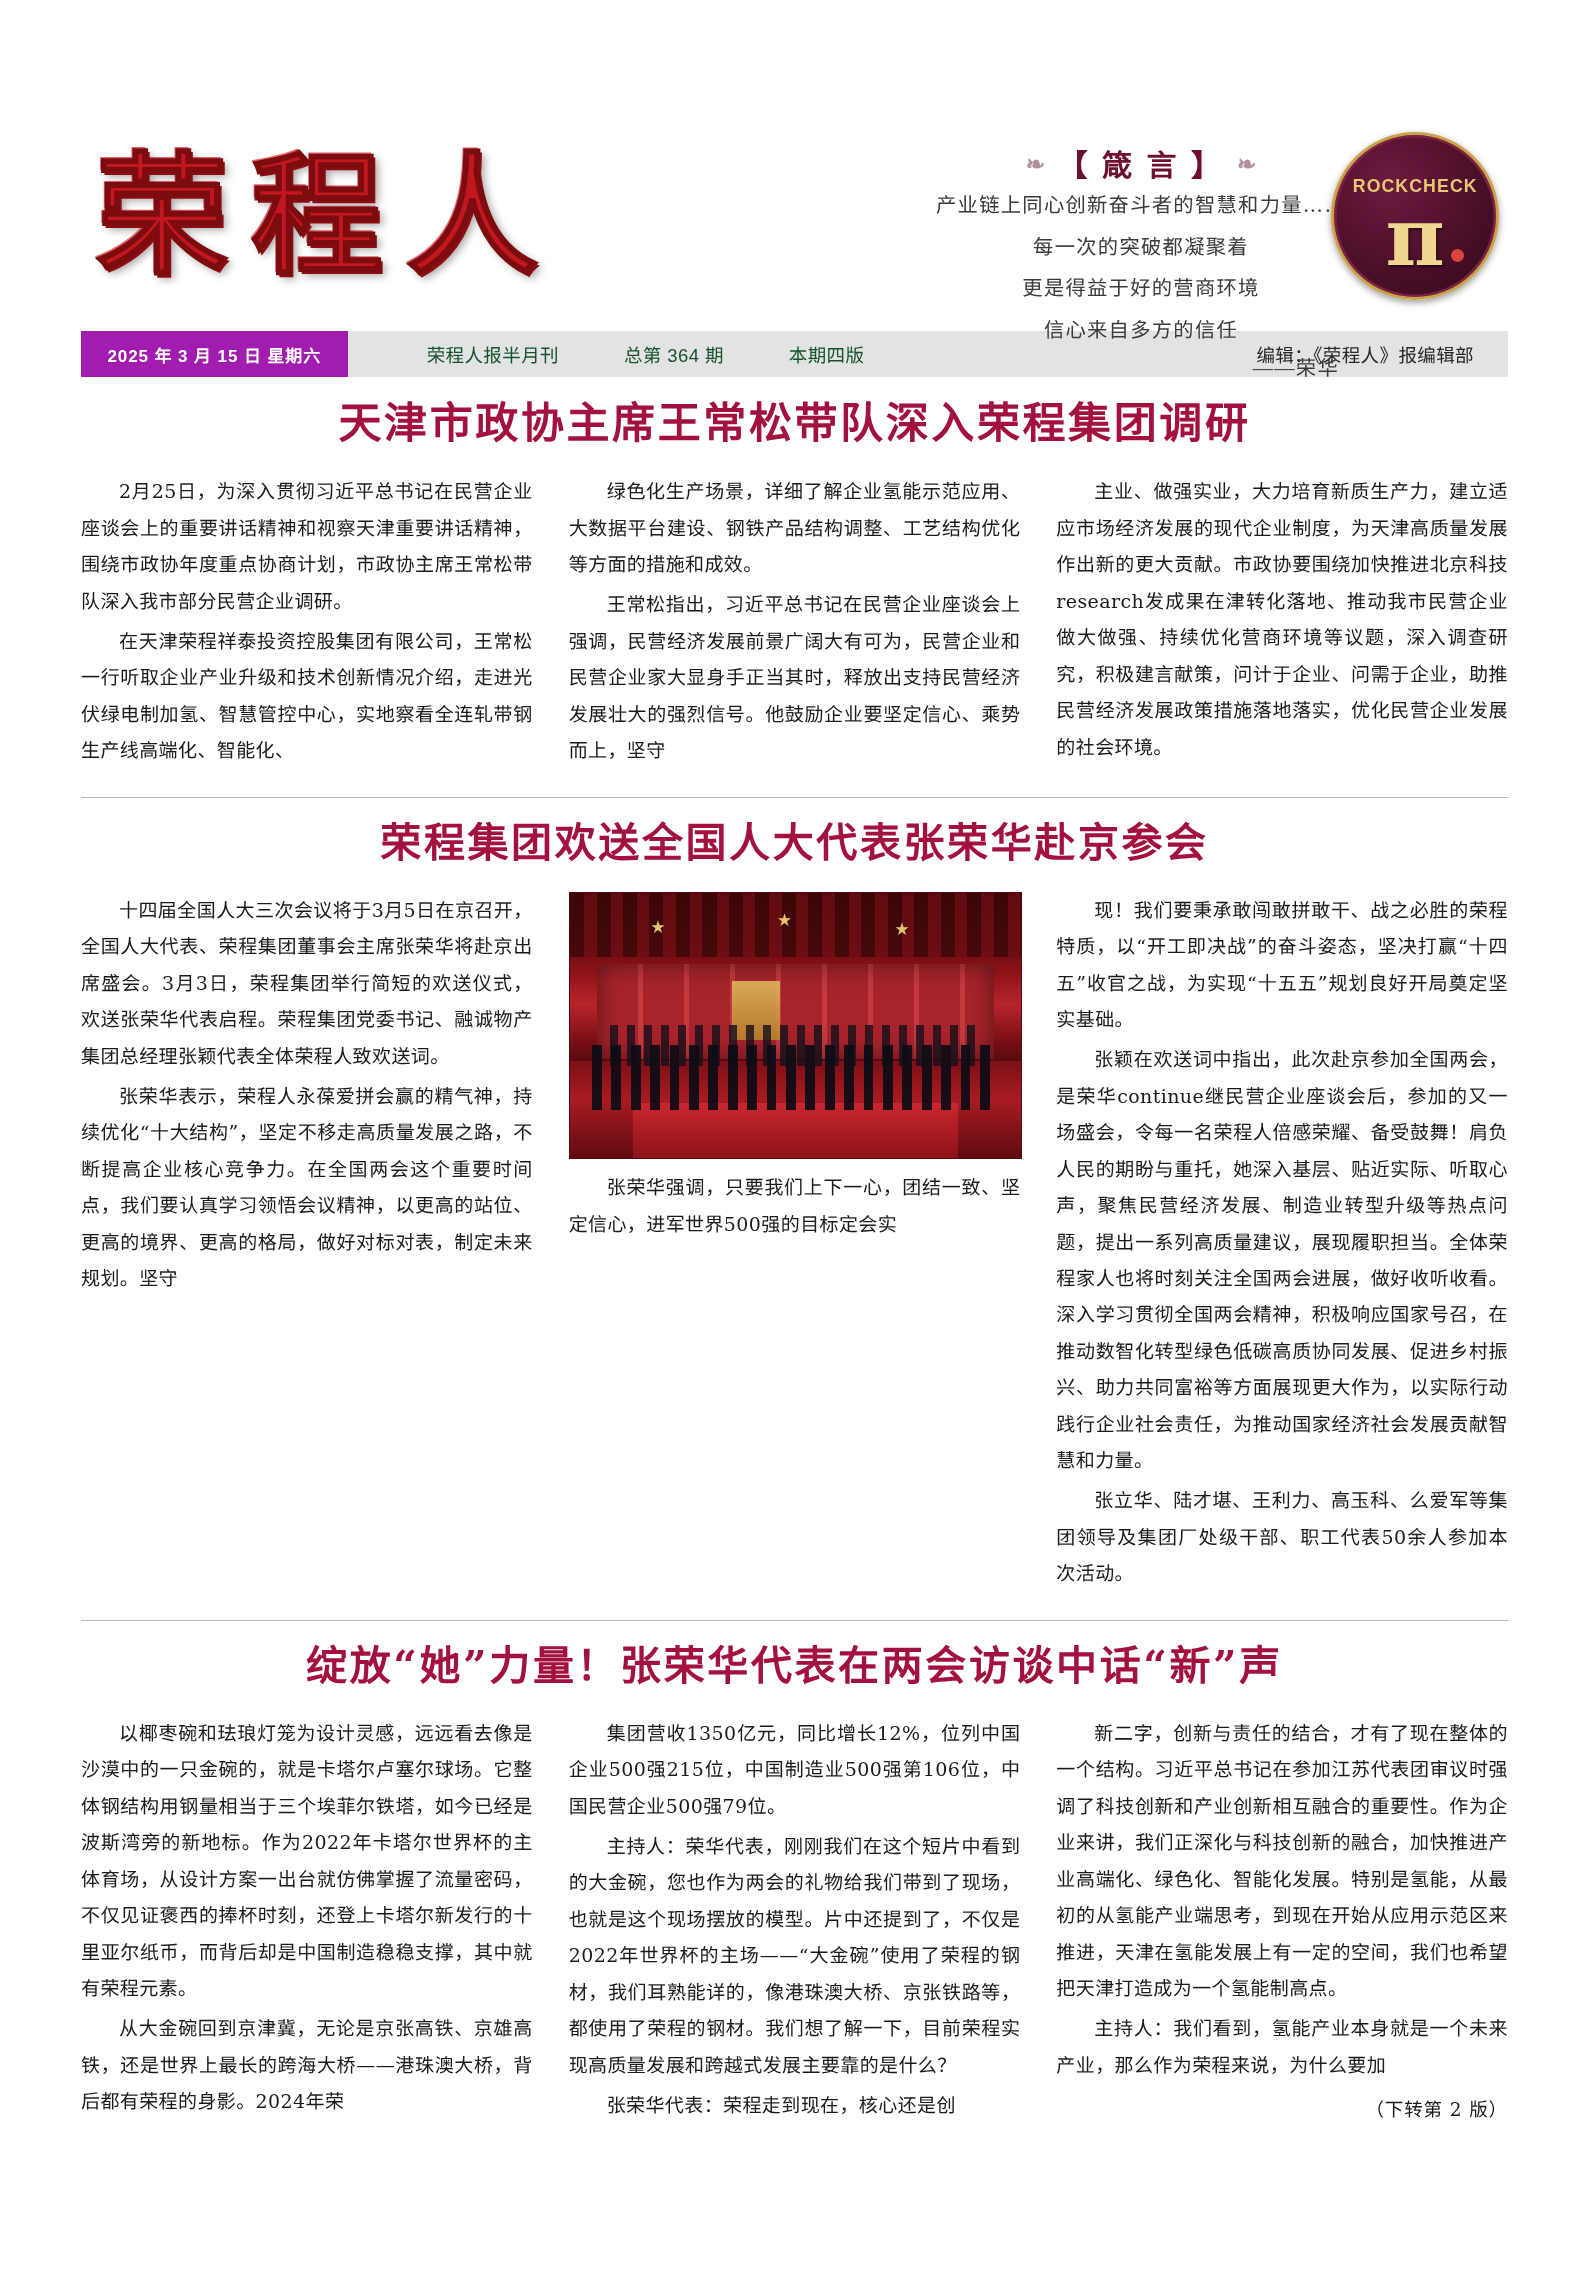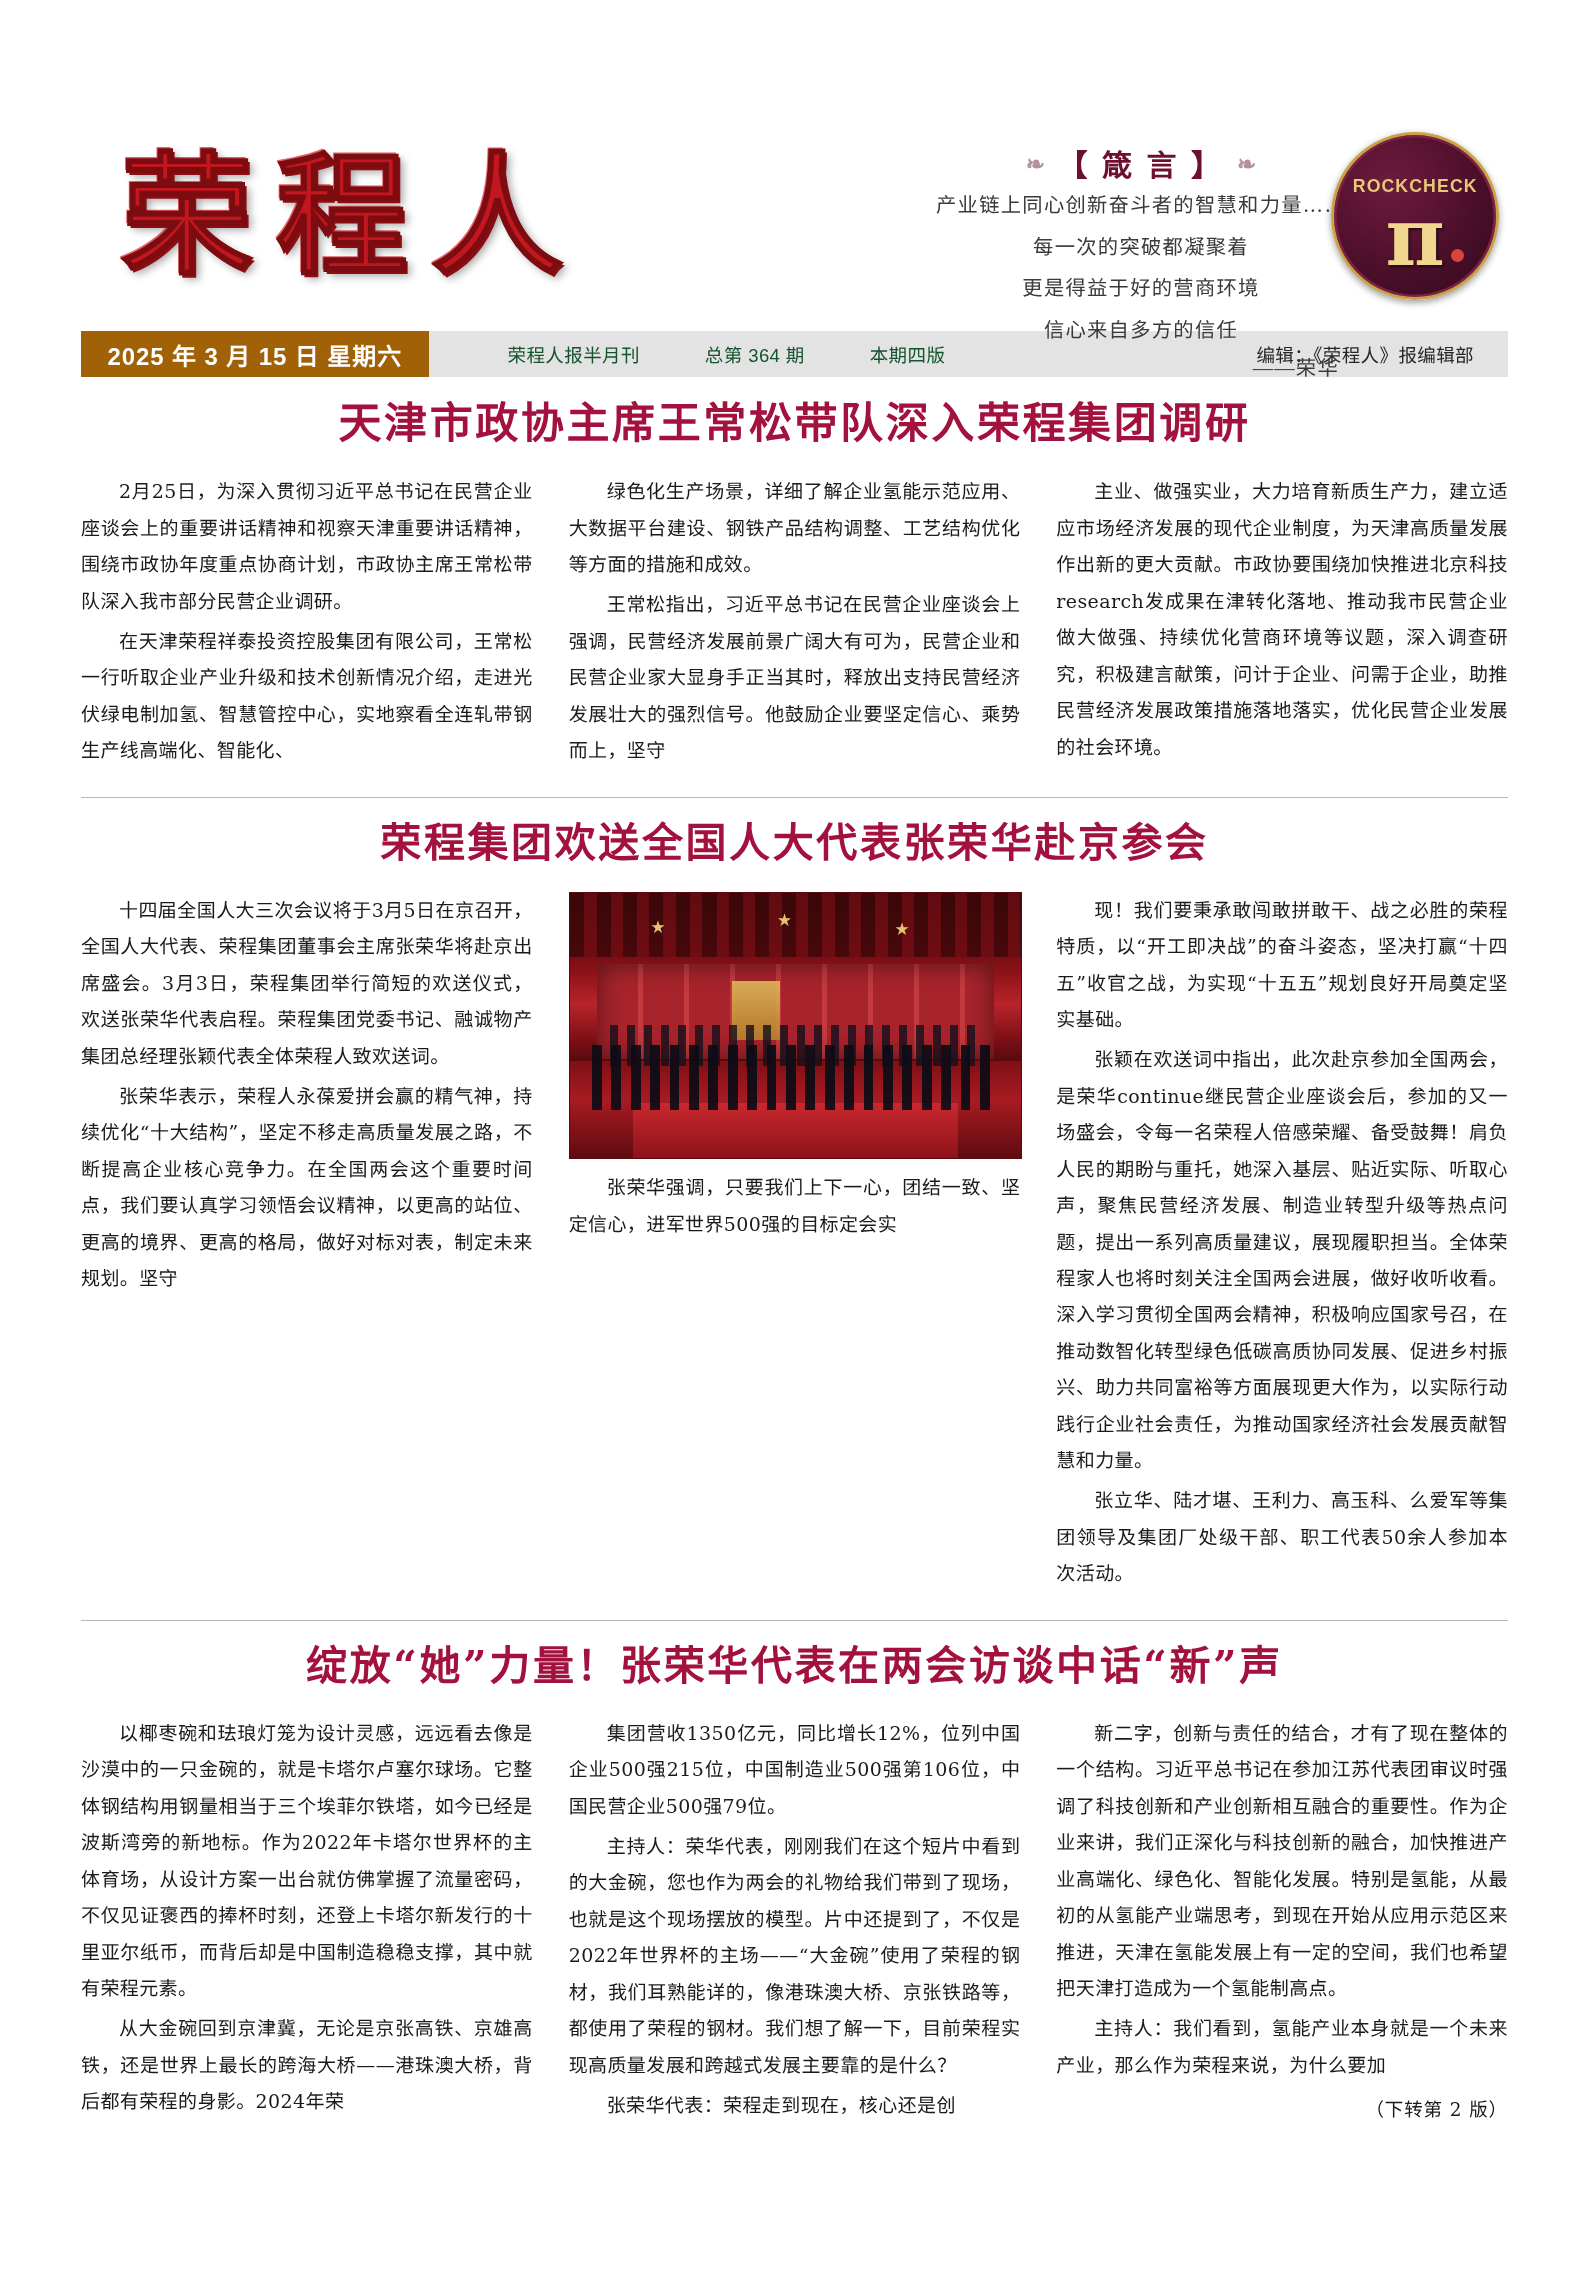--- a/index.html
+++ b/index.html
@@ -23,21 +23,21 @@
     position: relative;
   }
 
   
   .masthead {
     position: relative;
     height: 291px;
   }
   .logo-title {
     position: absolute;
-    left: 40px;
+    left: 15px;
     top: 115px;
     font-family: "DejaVu Serif", serif;
     font-size: 132px;
     font-weight: bold;
     letter-spacing: 23px;
     line-height: 1;
     color: #c3171f;
     text-shadow:
        2.6px 2.6px 0 #8e0d13,
        5.3px 5.3px 8.8px rgba(0,0,0,0.35),
@@ -128,23 +128,23 @@
   
   .infobar {
     display: flex;
     align-items: stretch;
     height: 46px;
     background: #e3e3e3;
     margin-top: 5.3px;
     font-family: "Liberation Sans", sans-serif;
   }
   .infobar .date {
-    background: #a16207;
+    background: #a21caf;
     color: #fff;
-    font-size: 24px;
+    font-size: 17px;
     letter-spacing: 0.9px;
     display: flex;
     align-items: center;
     padding: 0 26.5px;
     font-weight: bold;
     white-space: nowrap;
   }
   .infobar .mid {
     flex: 1;
     display: flex;

